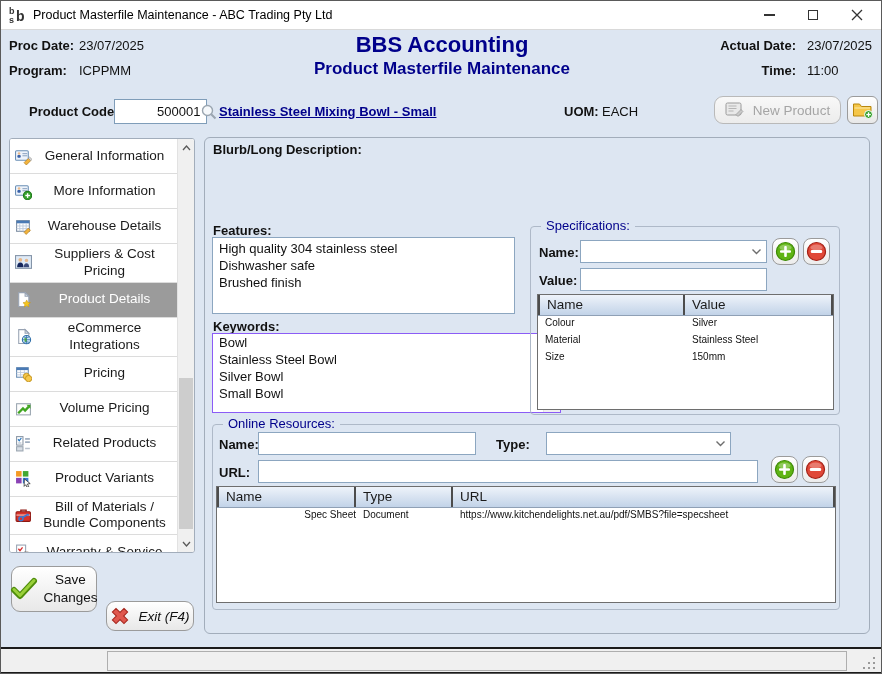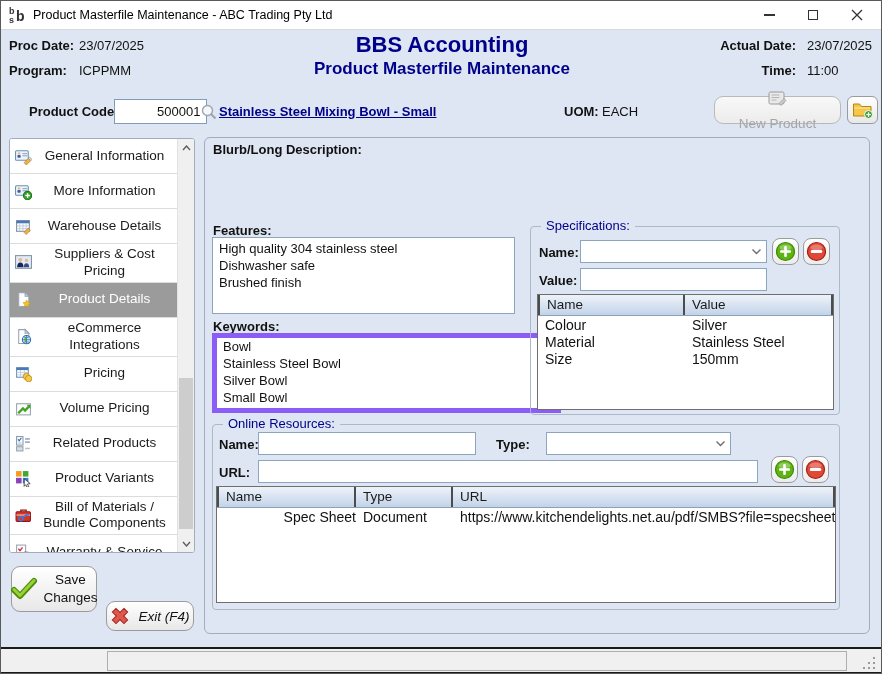--- a/index.html
+++ b/index.html
@@ -21,21 +21,21 @@
   
   .hlabel{font-weight:bold;white-space:nowrap;}
   .hval{white-space:nowrap;}
   #app-title{left:141px;top:31px;width:600px;text-align:center;font-size:22px;font-weight:bold;color:#00008b;}
   #screen-title{left:141px;top:58px;width:600px;text-align:center;font-size:17px;font-weight:bold;color:#00008b;}
   
   #pc-input{left:113px;top:98px;width:93px;height:25px;background:#fff;border:1px solid #7f9db9;display:flex;align-items:center;padding:0 2px 0 6px;}
   #pc-input .val{flex:1;margin-left:36px;}
   #product-link{left:218px;top:103px;color:#00008b;font-weight:600;text-decoration:underline;white-space:nowrap;cursor:pointer;}
   .btn{border:1px solid #9b9b9b;border-radius:9px;background:linear-gradient(#ffffff,#e8e8e8);display:flex;align-items:center;justify-content:center;cursor:pointer;}
-  #new-product-btn{left:713px;top:95px;width:127px;height:28px;border-color:#b9b9b9;background:linear-gradient(#f8f8f8,#ececec);gap:8px;cursor:default;flex-direction:column;}
+  #new-product-btn{left:713px;top:95px;width:127px;height:28px;border-color:#b9b9b9;background:linear-gradient(#f8f8f8,#ececec);gap:8px;cursor:default;}
   #new-product-btn span{color:#a5a5a5;font-size:13.5px;}
   #folder-btn{left:846px;top:95px;width:31px;height:28px;border-radius:6px;}
   
   #sidebar{left:8px;top:137px;width:186px;height:415px;background:#fff;border:1px solid #a2adbb;border-radius:3px;overflow:hidden;}
   #side-list{position:absolute;left:0;top:0;right:17px;bottom:0;overflow:hidden;}
   .side-item{position:relative;display:flex;align-items:center;min-height:35px;border-bottom:1px solid #dcdcdc;background:#fff;cursor:pointer;}
   .side-item .side-icon{position:absolute;left:5px;width:17px;height:17px;}
   .side-item .side-label{flex:1;text-align:center;padding:2px 2px 2px 24px;font-size:13.5px;color:#1b1b1b;line-height:1.25;}
   .side-item.selected{background:#9b9b9b;}
   .side-item.selected .side-label{color:#fff;}
@@ -52,24 +52,24 @@
   .ibox{position:absolute;background:#fff;border:1px solid #8ca6c0;height:23px;display:flex;align-items:center;padding:0 4px;}
   .combo{justify-content:flex-end;}
   .roundbtn{position:absolute;width:27px;height:27px;border:1px solid #9b9b9b;border-radius:8px;background:linear-gradient(#ffffff,#ececec);display:flex;align-items:center;justify-content:center;cursor:pointer;}
   
   .grid{position:absolute;background:#fff;border:1px solid #6e6e6e;overflow:hidden;}
   .grid-head{display:flex;height:21px;background:linear-gradient(#eef3fa,#c2d3e8);border-bottom:1px solid #8fa0b5;}
   .gh-cell{padding:2px 0 0 7px;border-right:2px solid #4c4c4c;font-size:13.5px;color:#1b1b1b;}
   .gh-cell:first-child{border-left:2px solid #4c4c4c;}
   .gh-cell.grow{flex:1;border-right:2px solid #4c4c4c;}
   .grid-row{display:flex;height:17px;}
-  .gr-cell{padding:1px 0 0 7px;font-size:14px;color:#111;white-space:nowrap;overflow:hidden;}
+  .gr-cell{padding:1px 0 0 7px;font-size:10px;color:#111;white-space:nowrap;overflow:hidden;}
   .gr-cell.grow{flex:1;}
   
-  #kw-box{position:absolute;left:7px;top:195px;width:349px;height:80px;background:#fff;border:5px solid #8b5cf6;overflow:hidden;}
+  #kw-box{position:absolute;left:7px;top:195px;width:349px;height:80px;background:#fff;border:1px solid #8b5cf6;overflow:hidden;}
   .kw-item{padding:0 6px;height:17px;line-height:17px;cursor:default;}
   
   #save-btn{left:10px;top:565px;width:86px;height:46px;border-radius:9px;gap:5px;padding:0 6px;}
   #save-btn .lbl{white-space:pre-line;text-align:center;font-size:13.5px;line-height:1.35;}
   #exit-btn{left:105px;top:600px;width:88px;height:30px;border-radius:9px;gap:8px;font-style:italic;}
   #exit-btn .lbl{font-size:13.5px;}
   
   #sb-line{left:0;top:646px;width:100%;height:2px;background:#1b1b1b;}
   #statusbar{left:0;top:648px;width:100%;height:23px;background:#f0f0f0;}
   #status-panel{left:106px;top:2px;width:740px;height:20px;border:1px solid #aeaeae;background:#f0f0f0;}

